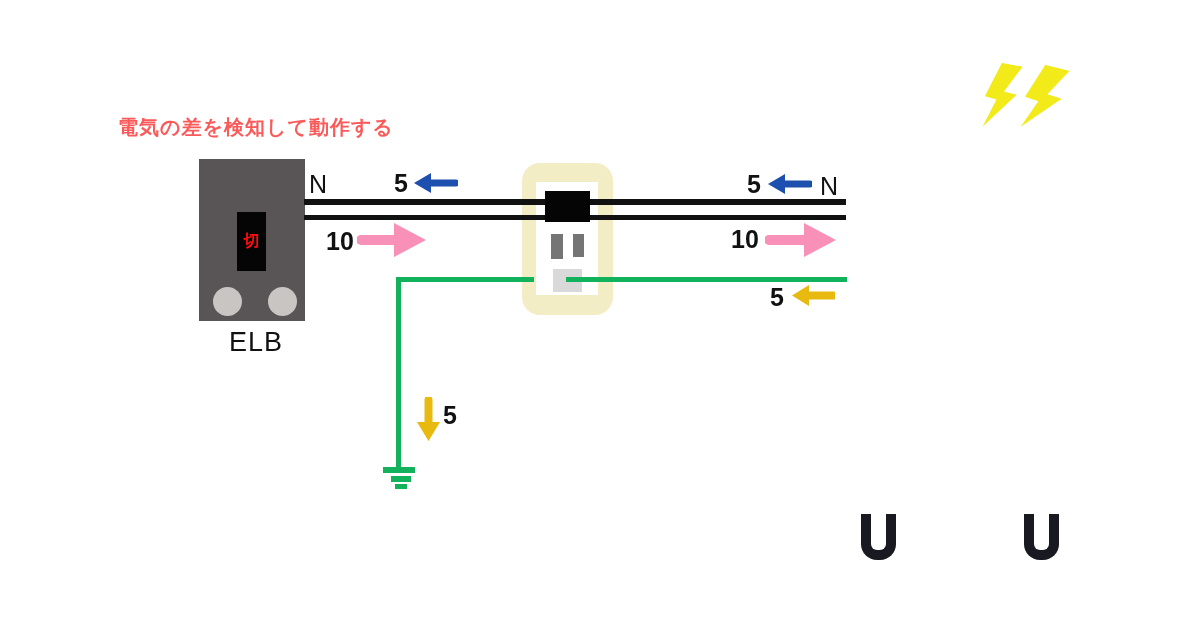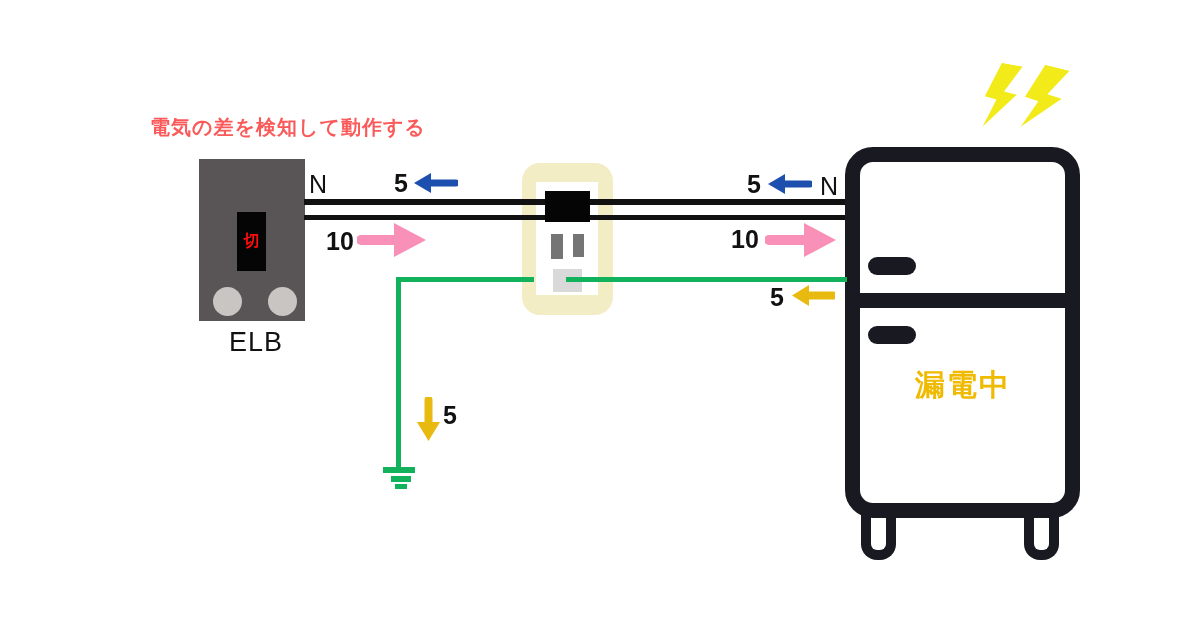--- a/index.html
+++ b/index.html
@@ -3,21 +3,21 @@
 <meta charset="utf-8">
 <style>
   html,body{margin:0;padding:0;background:#ffffff;}
   .canvas{
     position:relative;width:1200px;height:630px;overflow:hidden;background:#ffffff;
     font-family:"Liberation Sans","DejaVu Sans",sans-serif;
   }
   .abs{position:absolute;}
 
   
-  .caption{left:118px;top:114px;font-size:20px;font-weight:bold;color:var(--caption-red);letter-spacing:1px;margin-left:32px;}
+  .caption{left:118px;top:114px;font-size:20px;font-weight:bold;color:var(--caption-red);letter-spacing:1px;}
 
   
   .elb-body{left:199px;top:159px;width:106px;height:162px;background:var(--breaker-gray);}
   .elb-switch{position:absolute;left:38px;top:53px;width:29px;height:59px;background:#050505;
     display:flex;align-items:center;justify-content:center;}
   .elb-switch span{color:var(--switch-red);font-size:16px;font-weight:bold;}
   .elb-knob{position:absolute;width:29px;height:29px;border-radius:50%;background:var(--breaker-knob);top:128px;}
   .knob-left{left:14px;} .knob-right{left:69px;}
   .elb-label{left:229px;top:327px;font-size:27px;color:#111;letter-spacing:1px;}
 
@@ -117,26 +117,20 @@
   <div class="gnd-bar gnd3"></div>
 
   <div class="abs outlet-plug"></div>
   <div class="outlet-slot slot-l"></div>
   <div class="outlet-slot slot-r"></div>
   <div class="abs outlet-ground"></div>
 
   <div class="fridge-foot foot-left"></div>
   <div class="fridge-foot foot-right"></div>
 
-  <div class="abs fridge">
-    <div class="fridge-divider"></div>
-    <div class="fridge-handle handle-top"></div>
-    <div class="fridge-handle handle-bot"></div>
-    <div class="fridge-status">漏電中</div>
-  </div>
 
   <svg class="bolt bolt1" width="40" height="68" viewBox="0 0 40 68">
     <polygon points="16,0 37,0 23,28 36,29 8,66 17,37 5,36" fill="var(--lightning-yellow)"></polygon>
   </svg>
   <svg class="bolt bolt2" width="46" height="68" viewBox="0 0 46 68">
     <polygon points="18,0 43,0 27,28 42,29 9,66 20,37 6,36" fill="var(--lightning-yellow)"></polygon>
   </svg>
 
   <div class="lbl n-left">N</div>
   <div class="num five-left">5</div>

